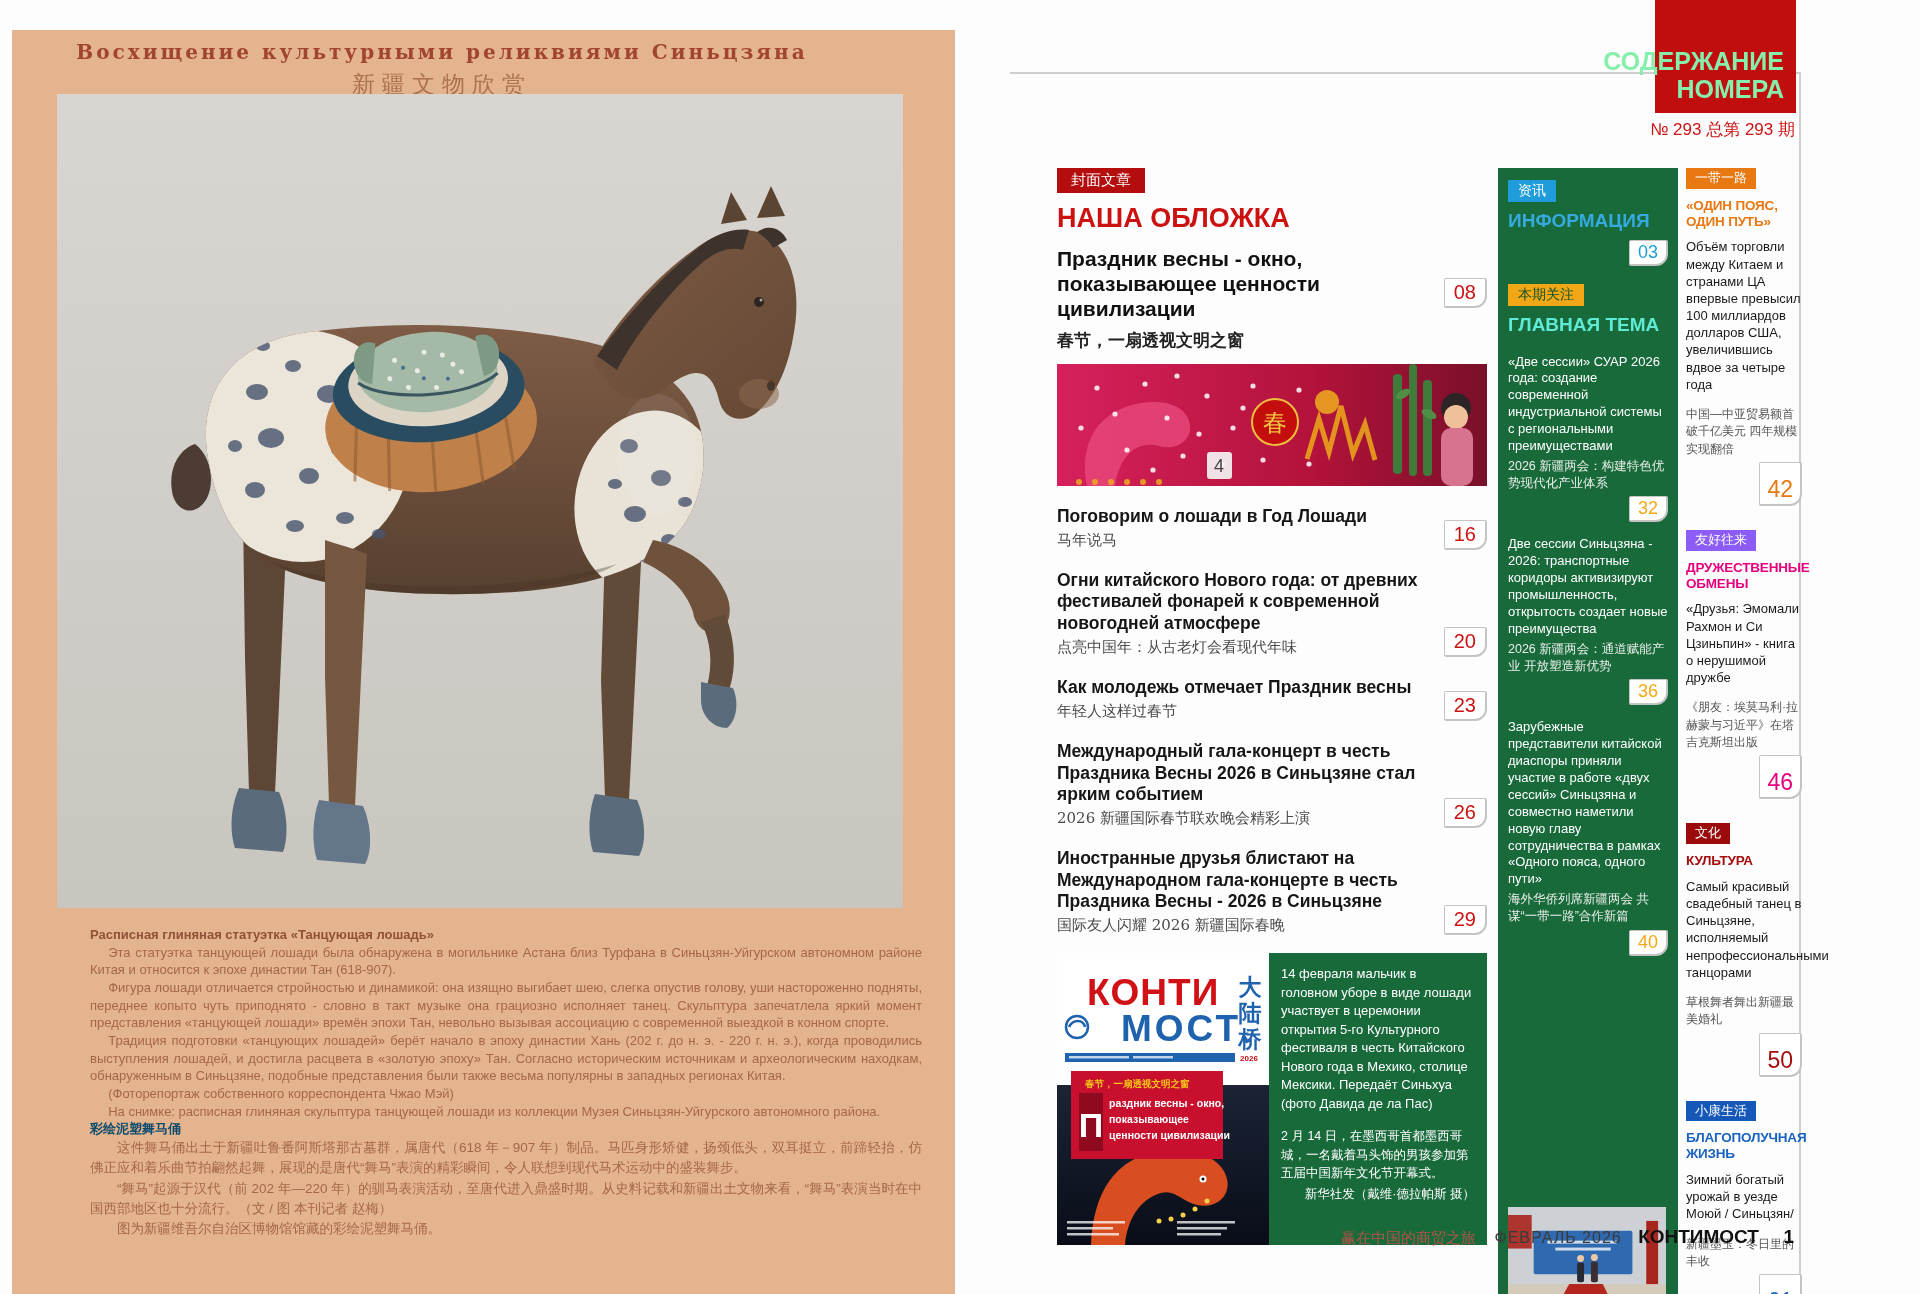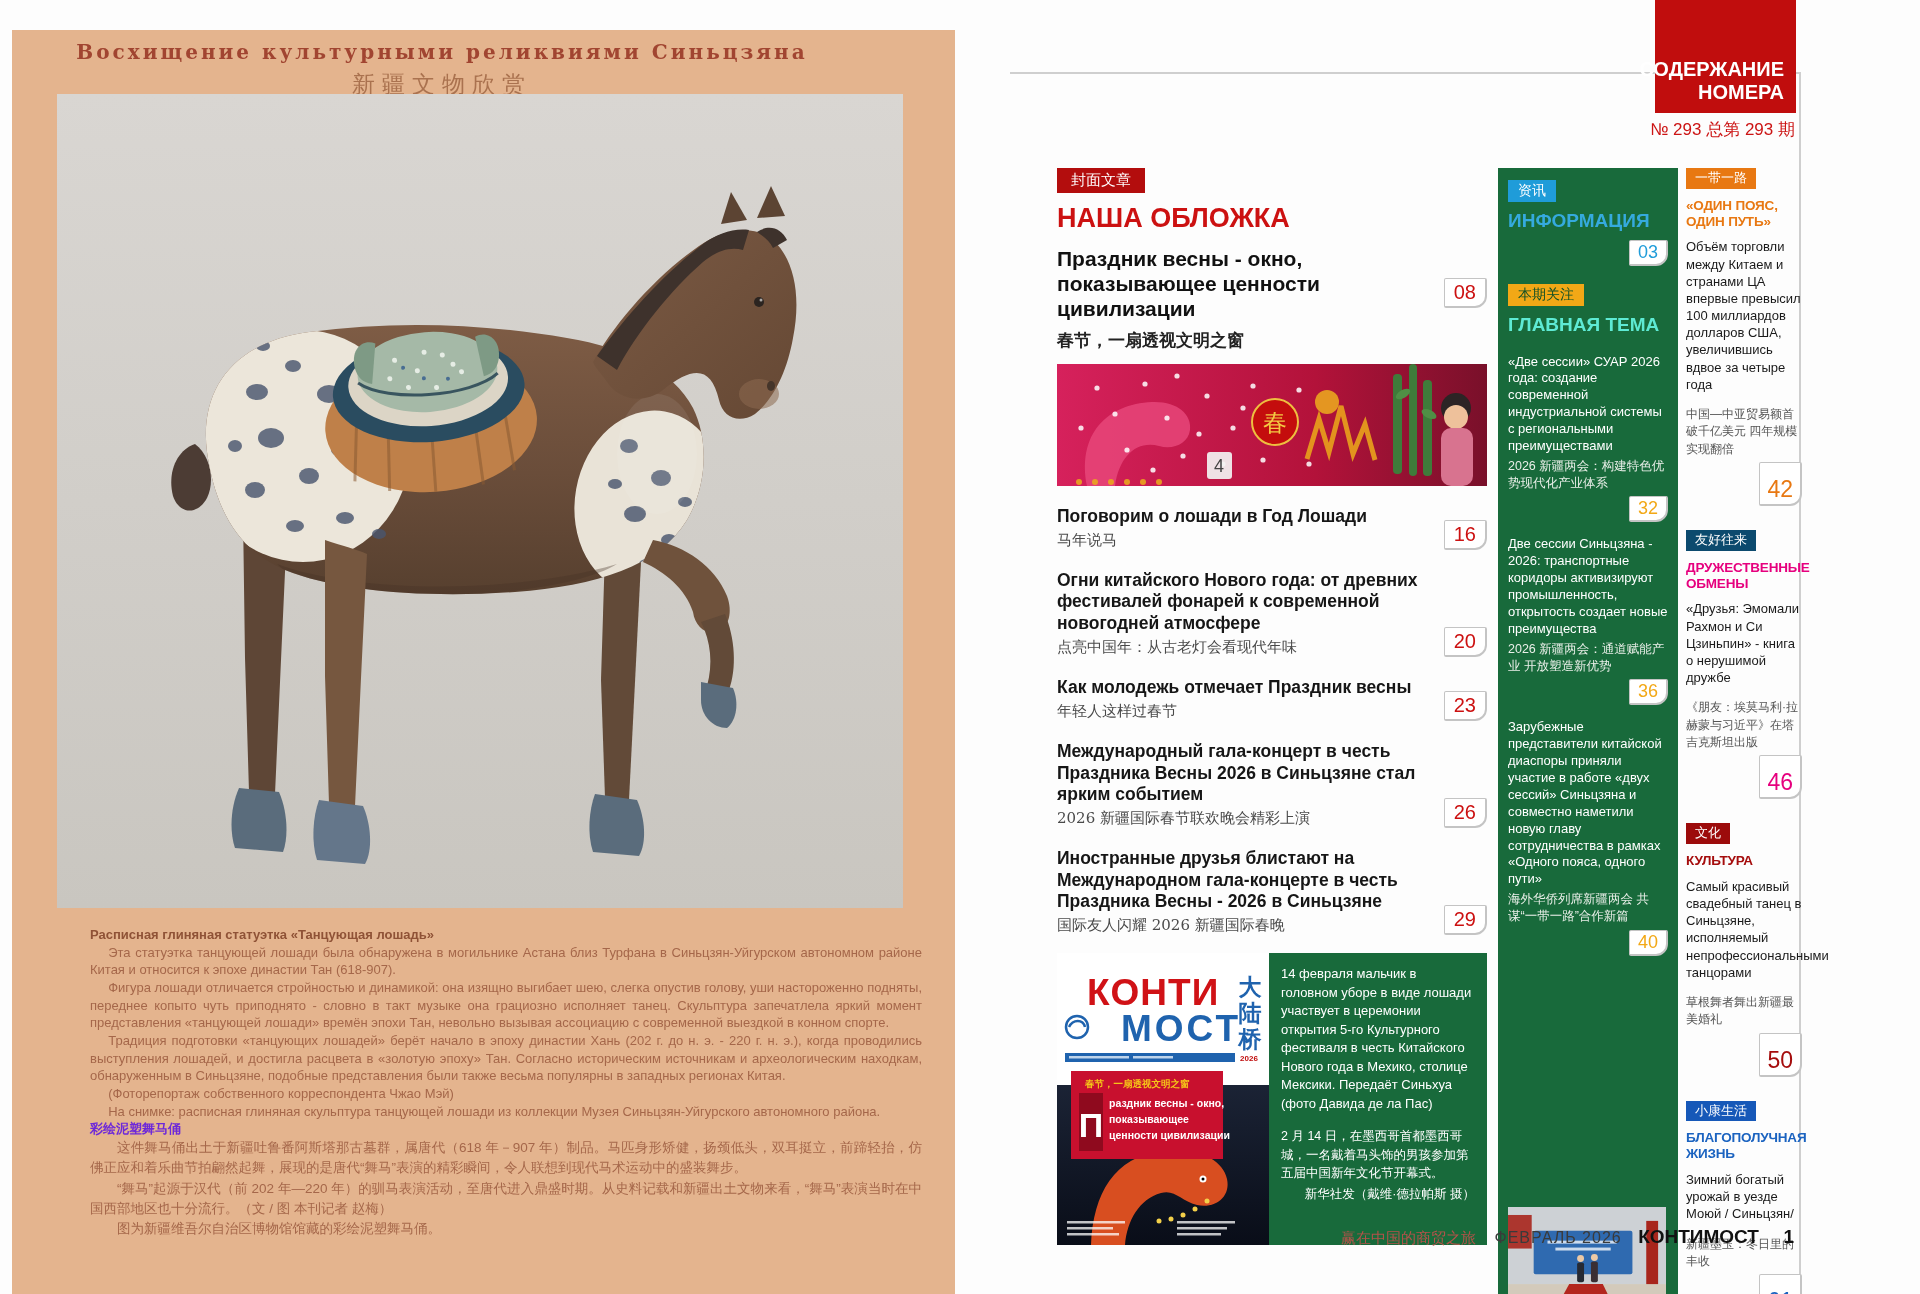--- a/index.html
+++ b/index.html
@@ -10,29 +10,29 @@
   .left-page{position:absolute;left:12px;top:30px;width:943px;height:1264px;background:#e4b48e;}
   .lp-header{position:absolute;left:0;top:10px;width:860px;text-align:center;}
   .lp-title-ru{font-family:"DejaVu Serif","Liberation Serif",serif;font-weight:bold;font-size:20px;color:#a14531;letter-spacing:3px;}
   .lp-title-zh{font-size:23px;color:#aa724f;letter-spacing:7px;margin-top:5px;}
   .lp-photo{position:absolute;left:45px;top:64px;width:846px;height:814px;overflow:hidden;}
   .lp-photo svg{display:block;}
   .lp-text{position:absolute;left:78px;top:896px;width:832px;color:#a5674a;}
   .lp-text p{margin:0;font-size:13px;line-height:1.36;text-align:justify;}
   .lp-text p.ind{text-indent:1.4em;}
   .lp-cap-title{font-weight:bold;font-size:14.5px;color:#8f5236;margin-bottom:3px;}
-  .lp-zh-title{font-weight:bold;font-size:14.5px;color:#6d28d9;margin-top:14px;margin-bottom:2px;}
+  .lp-zh-title{font-weight:bold;font-size:14.5px;color:#0c4a6e;margin-top:14px;margin-bottom:2px;}
   .lp-text p.zh{font-size:13.5px;line-height:1.5;text-indent:2em;}
 
   
   .border-h{position:absolute;left:1010px;top:72px;width:790px;height:2px;background:#cfcfcf;}
   .border-v{position:absolute;left:1799px;top:72px;width:2px;height:1222px;background:#cfcfcf;}
   .red-box{position:absolute;left:1655px;top:0;width:141px;height:113px;background:#c00d0d;box-sizing:border-box;
            display:flex;flex-direction:column;justify-content:flex-end;align-items:flex-end;padding:10px 12px;}
-  .red-box div{color:#ffffff;font-weight:bold;font-size:20px;line-height:1.12;text-align:right;}
+  .red-box div{color:#86efac;font-weight:bold;font-size:25px;line-height:1.12;text-align:right;}
   .issue-no{position:absolute;left:1490px;top:118px;width:305px;text-align:right;color:#cc1414;font-size:17px;}
 
   
   .badge{display:inline-block;background:#fff;border:1px solid #c4c4c4;border-right-width:2px;border-bottom-width:2px;
          border-radius:2px 2px 12px 2px;padding:3px 9px 4px;font-weight:normal;font-size:20px;line-height:1;}
   .tag{display:inline-block;color:#fff;font-size:15px;padding:3px 14px 4px;line-height:1.2;}
 
   
   .col1{position:absolute;left:1057px;top:168px;width:430px;}
   .tag-red{background:#b30d0d;}
@@ -71,21 +71,21 @@
 
   
   .col3{position:absolute;left:1686px;top:168px;width:116px;}
   .rc-sec{margin-bottom:24px;}
   .col3 .tag{font-size:13px;padding:2px 9px 3px;}
   .rc-title{font-weight:bold;font-size:13.5px;line-height:1.18;margin:9px 0 9px;letter-spacing:-0.2px;}
   .rc-entry{font-size:13px;color:#1a1a1a;line-height:1.32;}
   .rc-zh{font-size:12px;color:#555;line-height:1.45;margin-top:13px;}
   .col3 .badge{font-size:23px;padding:15px 7px 3px;margin-left:35px;}
   .s-org .tag{background:#e87812;} .s-org .rc-title,.s-org .badge{color:#e87812;}
-  .s-mag .tag{background:#0c4a6e;} .s-mag .rc-title,.s-mag .badge{color:#e6007e;}
+  .s-mag .tag{background:#8b5cf6;} .s-mag .rc-title,.s-mag .badge{color:#e6007e;}
   .s-dred .tag{background:#9c0b0b;} .s-dred .rc-title,.s-dred .badge{color:#a50d0d;}
   .s-blue .tag{background:#1658b8;} .s-blue .rc-title,.s-blue .badge{color:#1b63c0;}
   .s-grn .tag{background:#0e6433;} .s-grn .rc-title,.s-grn .badge{color:#0e6433;}
 
   
   .footer{position:absolute;left:1100px;top:1226px;width:694px;text-align:right;white-space:nowrap;}
   .footer .slogan{color:#b5524a;font-size:15px;margin-right:14px;}
   .footer .monthyear{color:#3a3a3a;font-size:16px;letter-spacing:1px;margin-right:12px;}
   .footer .brand{color:#111;font-weight:bold;font-size:19px;}
   .footer .pno{color:#111;font-weight:bold;font-size:19px;margin-left:20px;}

